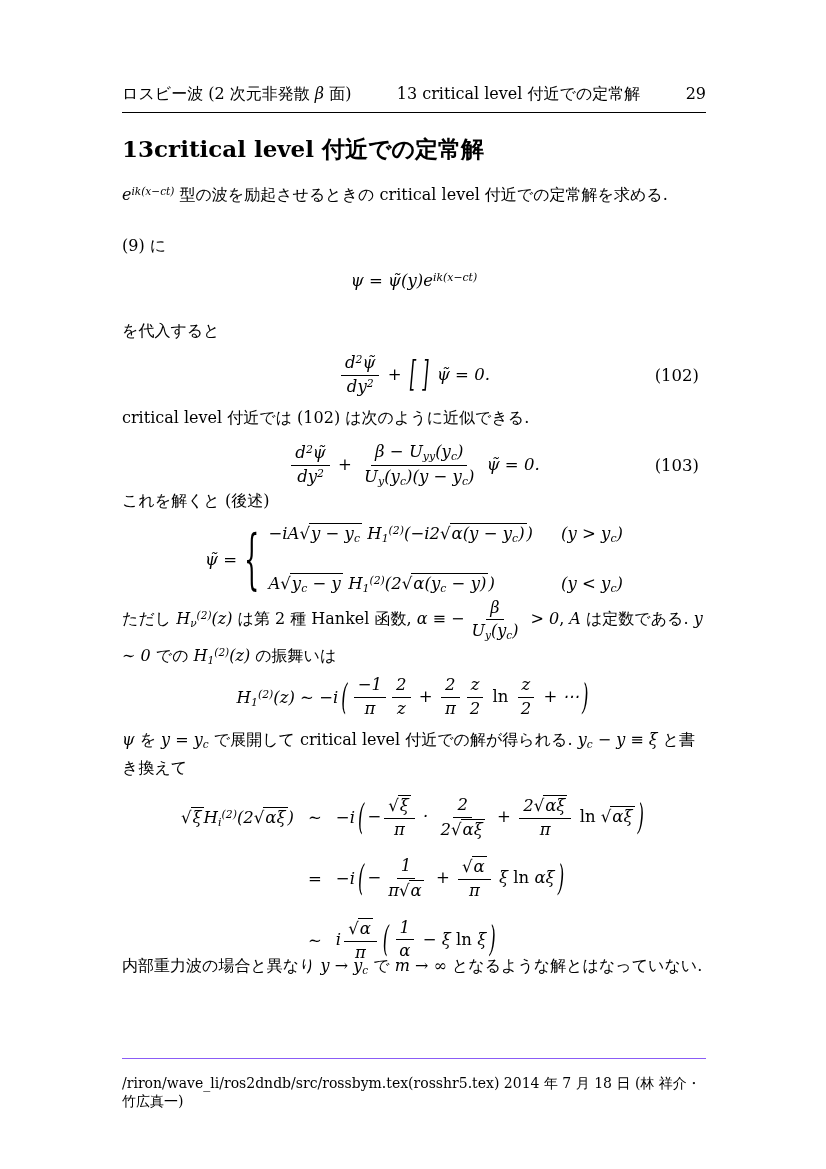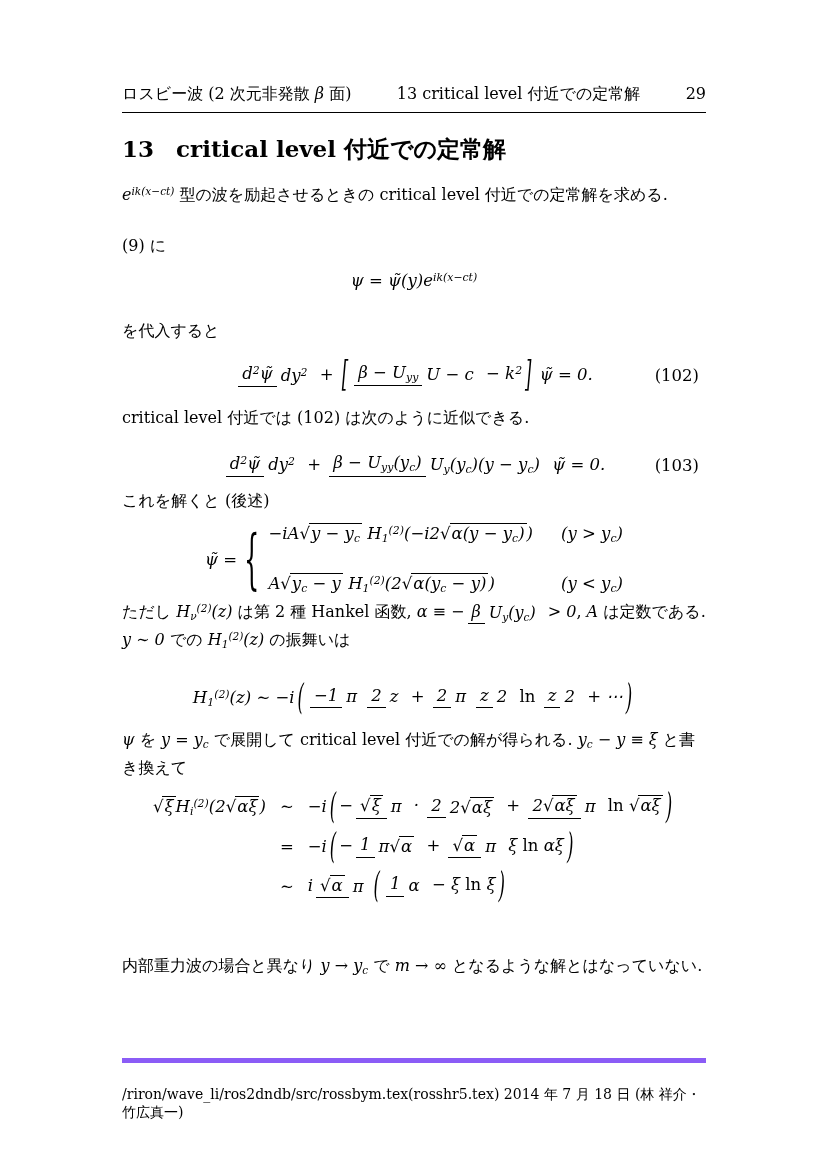--- a/index.html
+++ b/index.html
@@ -4,34 +4,34 @@
 <style>
   html,body{margin:0;padding:0;background:#ffffff;}
   .page{position:relative;width:826px;height:1169px;background:#ffffff;color:#000;
         font-family:"DejaVu Serif","Liberation Serif",serif;overflow:hidden;}
   .abs{position:absolute;left:122px;width:584px;}
   
   .header{top:84px;display:flex;justify-content:space-between;align-items:baseline;
           font-size:16px;padding-bottom:7px;border-bottom:1px solid #000;}
   
   .section-title{top:134px;font-size:23px;font-weight:bold;margin:0;}
-  .section-title .secnum{margin-right:22px;}
+  .section-title .secnum{}
   
   .para{font-size:16px;line-height:1.7;}
   
   .eq{display:flex;justify-content:center;align-items:center;font-size:16.5px;}
   .eqtag{position:absolute;right:7px;top:50%;transform:translateY(-50%);font-style:normal;}
   
   .math{white-space:normal;}
   .mrow{display:inline;}
   .mit{font-style:italic;}
   .mroman{font-style:normal;}
   sup{font-size:66%;vertical-align:0.5em;text-align:right;}
   sub{font-size:66%;vertical-align:-0.25em;}
-  .mfrac{display:inline-flex;flex-direction:row;align-items:center;vertical-align:middle;
+  .mfrac{display:inline-flex;flex-direction:column;align-items:center;vertical-align:middle;
          margin:0 3px;line-height:1.25;text-align:center;}
   .mnum{display:block;padding:0 4px 1px;border-bottom:1px solid currentColor;}
   .mden{display:block;padding:1px 4px 0;}
   .msqrt{display:inline-flex;align-items:baseline;}
   .mrad{margin-right:-1px;}
   .mradbody{display:inline-block;border-top:1px solid currentColor;padding:0 2px;}
   .mgroup{display:inline-flex;align-items:center;}
   .bpar{display:inline-block;transform:scaleY(2.15);margin:0 3px;font-weight:300;}
   
   .eqc{display:flex;justify-content:center;align-items:center;font-size:16.5px;}
@@ -39,21 +39,21 @@
           margin:0 10px 0 8px;font-weight:300;}
   .cases-rows{display:grid;grid-template-columns:auto auto;column-gap:34px;row-gap:10px;
               align-items:center;gap:28px;}
   
   .align{display:grid;grid-template-columns:auto auto auto;justify-content:center;
          row-gap:16px;align-items:center;font-size:16.5px;}
   .al-l{justify-self:end;}
   .al-rel{padding:0 14px;font-style:italic;}
   .al-r{justify-self:start;}
   
-  .footer{top:1058px;border-top:5px solid #8b5cf6;padding-top:23px;font-size:14px;}
+  .footer{top:1058px;border-top:1px solid #8b5cf6;padding-top:16px;font-size:14px;}
 </style>
 </head>
 <body>
 
 <div class="page">
 
   <header class="abs header">
     <span class="math"><span class="mrow">ロスビー波 (2 次元非発散 <span class="mit"><span class="mrow">β</span></span> 面)</span></span>
     <span>13   critical level 付近での定常解</span>
     <span>29</span>
@@ -72,24 +72,20 @@
   </div>
 
   <div class="abs para math" style="top:317px"><span class="mrow">を代入すると</span></div>
 
   <div class="abs eq" style="top:342px;height:66px">
     <span class="math"><span class="mrow"><span class="mit"><span class="mrow"><span class="mfrac">
                 <span class="mnum"><span class="mrow">d<sup><span class="mrow">2</span></sup>ψ̃</span></span>
                 <span class="mden"><span class="mrow">dy<sup><span class="mrow">2</span></sup></span></span>
               </span> + <span class="mgroup">
                 <span class="bpar">[</span>
-                <span class="mrow"><span class="mfrac">
-                    <span class="mnum"><span class="mrow">β − U<sub><span class="mrow">yy</span></sub></span></span>
-                    <span class="mden"><span class="mrow">U − c</span></span>
-                  </span> − k<sup><span class="mrow">2</span></sup></span>
                 <span class="bpar">]</span>
               </span> ψ̃ = 0.</span></span></span></span>
     <span class="eqtag">(102)</span>
   </div>
 
   <div class="abs para math" style="top:404px"><span class="mrow">critical level 付近では (102) は次のように近似できる.</span></div>
 
   <div class="abs eq" style="top:432px;height:66px">
     <span class="math"><span class="mrow"><span class="mit"><span class="mrow"><span class="mfrac">
                 <span class="mnum"><span class="mrow">d<sup><span class="mrow">2</span></sup>ψ̃</span></span>

